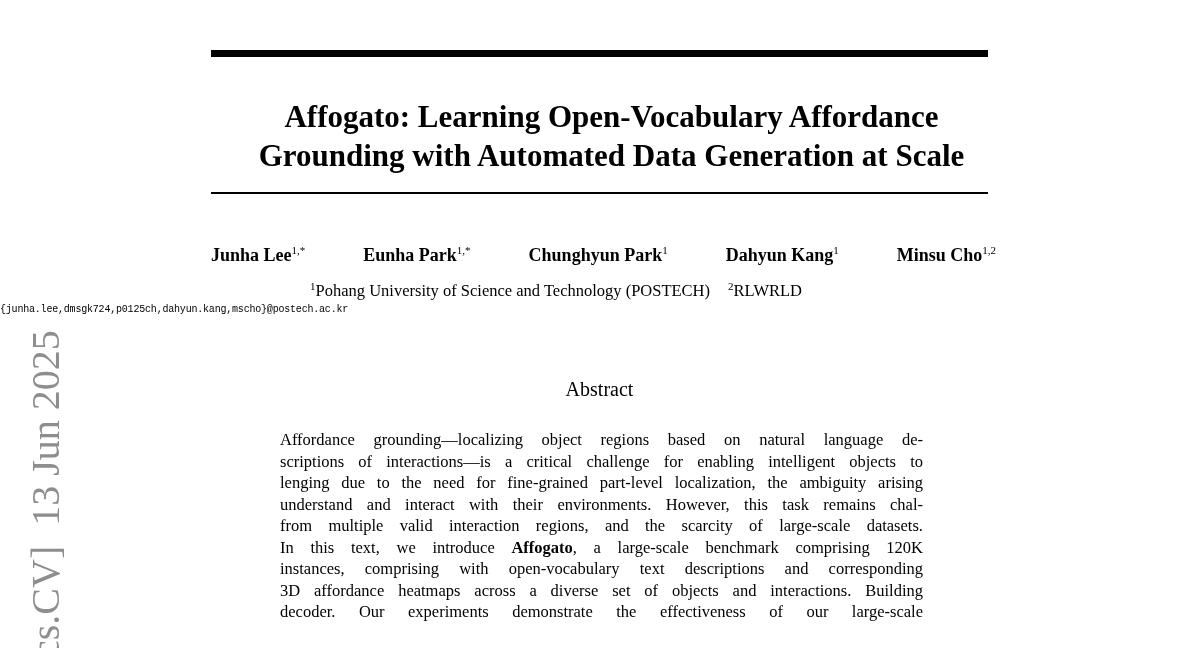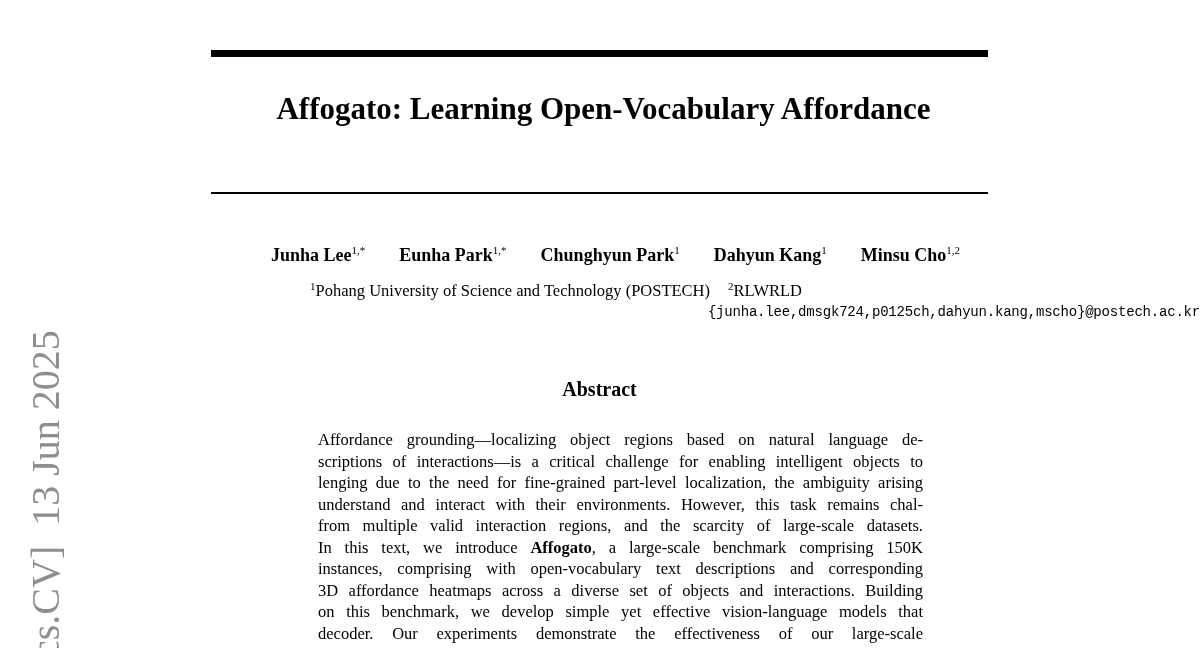--- a/index.html
+++ b/index.html
@@ -45,25 +45,25 @@
     top: 85px; left: 211px;
     width: 777px;
     text-align: center;
     font-size: 31px;
     font-weight: bold;
     line-height: 39px;
   }
 
   .authors {
     position: absolute;
-    top: 245px; left: 167px;
+    top: 245px; left: 155px;
     width: 897px;
     display: flex;
     justify-content: center;
-    gap: 34px;
+    gap: 58px;
     font-size: 18px;
     font-weight: bold;
     white-space: nowrap;
   }
   .authors sup {
     font-weight: normal;
     font-size: 11px;
     line-height: 0;
   }
 
@@ -79,59 +79,59 @@
   }
   .affiliations sup {
     font-size: 11px;
     line-height: 0;
   }
 
   .email {
     position: absolute;
     top: 304px; left: 0;
     width: 1200px;
-    text-align: right;
+    text-align: left;
     font-family: "Liberation Mono", monospace;
-    font-size: 14px;
+    font-size: 10px;
     letter-spacing: -0.2px;
   }
 
   .abstract-heading {
     position: absolute;
     top: 378px; left: 211px;
     width: 777px;
     text-align: center;
     font-size: 20px;
-    font-weight: bold;
+    font-weight: normal;
   }
 
   .abstract {
     position: absolute;
     top: 429px; left: 280px;
     width: 643px;
     font-size: 16.5px;
     line-height: 21.5px;
   }
   .aline {
     text-align: justify;
     text-align-last: justify;
-    margin-left: 38px;
   }
 </style>
 </head>
 <body>
 
 <div class="page">
 
   <div class="watermark">cs.CV]  13 Jun 2025</div>
 
   <div class="rule-thick"></div>
 
-  <h1 class="title" style="margin:4px;">
+  <h1 class="title" style="margin:12px;">
     <div>Affogato: Learning Open-Vocabulary Affordance</div>
+    <div>Grounding with Automated Data Generation at Scale</div>
   </h1>
 
   <div class="rule-thin"></div>
 
   <div class="authors">
     <span class="author"><span>Junha Lee</span><sup>1,*</sup></span>
     <span class="author"><span>Eunha Park</span><sup>1,*</sup></span>
     <span class="author"><span>Chunghyun Park</span><sup>1</sup></span>
     <span class="author"><span>Dahyun Kang</span><sup>1</sup></span>
     <span class="author"><span>Minsu Cho</span><sup>1,2</sup></span>
@@ -145,20 +145,19 @@
   <div class="email">{junha.lee,dmsgk724,p0125ch,dahyun.kang,mscho}@postech.ac.kr</div>
 
   <div class="abstract-heading">Abstract</div>
 
   <div class="abstract">
     <div class="aline">Affordance grounding—localizing object regions based on natural language de-</div>
     <div class="aline">scriptions of interactions—is a critical challenge for enabling intelligent objects to</div>
     <div class="aline">lenging due to the need for fine-grained part-level localization, the ambiguity arising</div>
     <div class="aline">understand and interact with their environments. However, this task remains chal-</div>
     <div class="aline">from multiple valid interaction regions, and the scarcity of large-scale datasets.</div>
-    <div class="aline"><span>In this text, we introduce </span><b>Affogato</b><span>, a large-scale benchmark comprising 150K</span></div>
+    <div class="aline"><span>In this text, we introduce </span><b>Affogato</b><span>, a large-scale benchmark comprising 120K</span></div>
     <div class="aline">instances, comprising with open-vocabulary text descriptions and corresponding</div>
     <div class="aline">3D affordance heatmaps across a diverse set of objects and interactions. Building</div>
-    <div class="aline">on this benchmark, we develop simple yet effective vision-language models that</div>
     <div class="aline">decoder. Our experiments demonstrate the effectiveness of our large-scale</div>
   </div>
 
 </div>
 
 </body></html>

